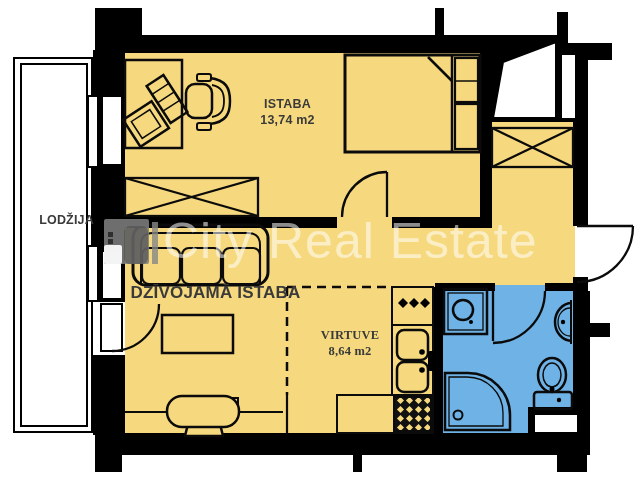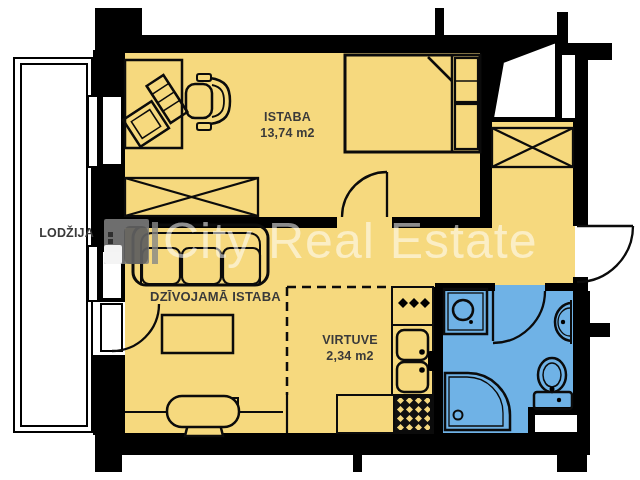--- a/index.html
+++ b/index.html
@@ -9,21 +9,21 @@
   .floor-blue{position:absolute;background:var(--bathroom-fill,#6FB2E6);}
   .wall{position:absolute;background:var(--wall,#000);}
   .whitebox{position:absolute;background:#fff;}
   .pane{position:absolute;background:#fff;border:2px solid #000;box-sizing:border-box;}
   .loggia-outer{position:absolute;left:13px;top:57px;width:80px;height:376px;
                 background:#fff;border:2px solid #000;box-sizing:border-box;}
   .loggia-inner{position:absolute;left:20px;top:63px;width:68px;height:364px;
                 background:#fff;border:2px solid #000;box-sizing:border-box;}
   svg.layer{position:absolute;left:0;top:0;pointer-events:none;}
   .room-label{position:absolute;text-align:center;font-weight:bold;
-              color:var(--label-text,#3A3A3A);letter-spacing:.2px;margin-top:13px;}
+              color:var(--label-text,#3A3A3A);letter-spacing:.2px;}
   .room-label .ln{display:block;}
   .wm{position:absolute;pointer-events:none;}
   .wm-text{position:absolute;left:163px;top:217px;font-size:50px;line-height:48px;
            font-weight:400;color:var(--watermark-text,rgba(255,255,255,0.55));
            letter-spacing:1px;white-space:nowrap;}
   .wm-bar{position:absolute;left:152px;top:222px;width:6px;height:42px;
           background:rgba(135,135,135,0.8);}
   .wm-logo{position:absolute;left:104px;top:219px;width:45px;height:45px;
            background:rgba(125,125,125,0.88);border-radius:2px;}
   .wm-logo-dark{position:absolute;left:124px;top:226px;width:24px;height:38px;
@@ -216,26 +216,26 @@
     </g>
   </svg>
 
   <div class="room-label" style="left:10px;top:213px;width:84px;font-size:12.5px;line-height:15px;text-align:right;">
     <span class="ln">LODŽIJA</span>
   </div>
   <div class="room-label" style="left:230px;top:96px;width:115px;font-size:12.5px;line-height:16px;">
     <span class="ln">ISTABA</span>
     <span class="ln">13,74 m2</span>
   </div>
-  <div class="room-label" style="left:128px;top:276px;width:175px;font-size:13px;line-height:15.5px;">
+  <div class="room-label" style="left:128px;top:285px;width:175px;font-size:17px;line-height:15.5px;">
     <span class="ln">DZĪVOJAMĀ ISTABA</span>
   </div>
-  <div class="room-label" style="left:300px;top:319px;width:100px;font-size:12.5px;line-height:16px;">
+  <div class="room-label" style="left:300px;top:327px;width:100px;font-size:12.5px;line-height:16px;font-family:Liberation Serif, serif;">
     <span class="ln">VIRTUVE</span>
-    <span class="ln">2,34 m2</span>
+    <span class="ln">8,64 m2</span>
   </div>
 
   <div class="wm">
     <div class="wm-logo"></div>
     <div class="wm-logo-dark"></div>
     <div class="wm-logo-white"></div>
     <div class="wm-dot" style="left:108px;top:232px;"></div>
     <div class="wm-dot" style="left:108px;top:239px;"></div>
     <div class="wm-bar"></div>
     <div class="wm-text">City Real Estate</div>

